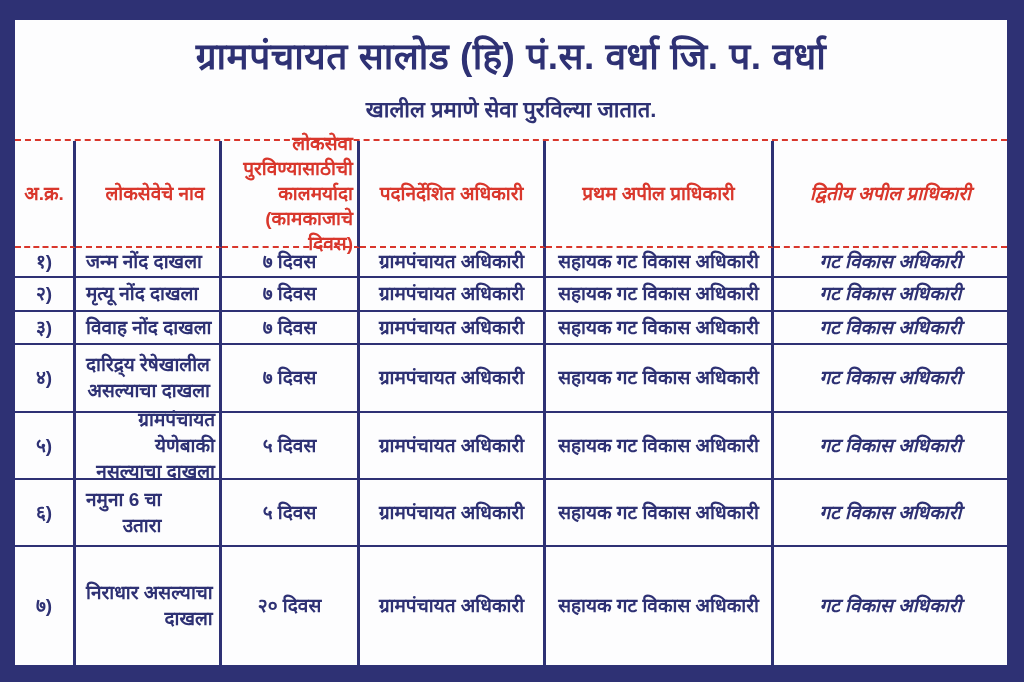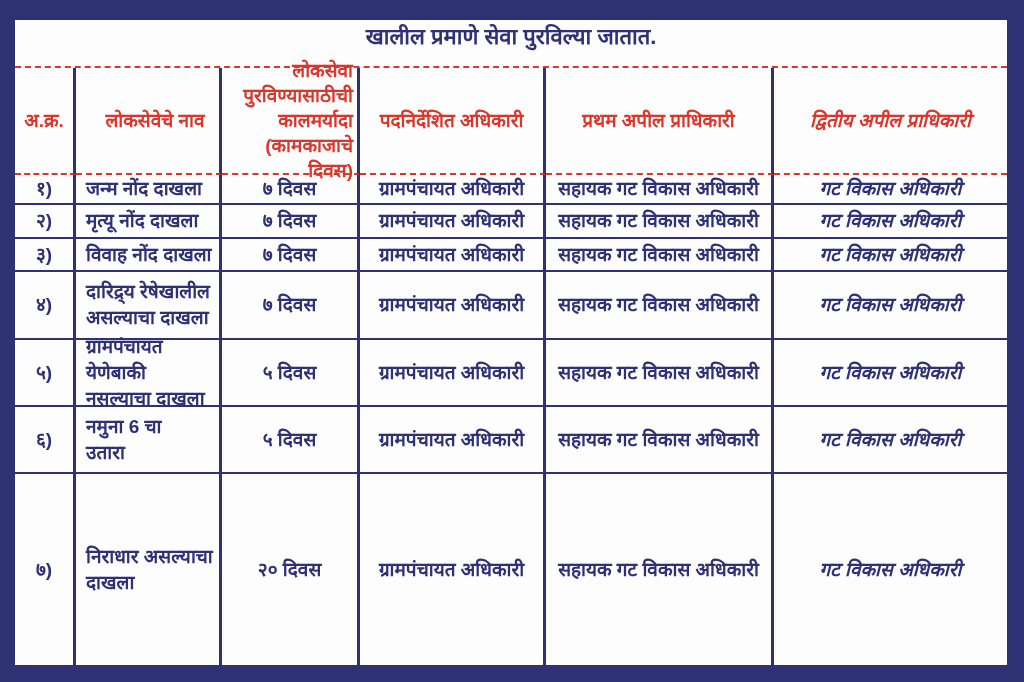--- a/index.html
+++ b/index.html
@@ -23,21 +23,21 @@
     font-size:37px;line-height:50px;
     letter-spacing:0.5px;
   }
   .title2{
     margin-top:4px;
     text-align:center;
     color:#d9372c;
     font-size:35px;line-height:48px;
   }
   .subtitle{
-    margin-top:2px;
+    margin-top:13px;
     text-align:center;
     color:#2e3174;
     font-size:22px;line-height:30px;
   }
   .table{
     margin-top:14px;
     flex:1;
     display:grid;
     grid-template-columns:61px 146px 138px 186px 228px 1fr;
     grid-template-rows:107px 30px 34px 33px 68px 67px 67px 1fr;
@@ -56,27 +56,28 @@
     box-sizing:border-box;
   }
   .cell.c5{border-right:none;font-style:italic;}
   .hdr .cell{
     color:#d9372c;
     border-bottom:2px dashed #d9372c;
     line-height:25px;
     text-align:right;
   }
   .last .cell{border-bottom:none;}
-  .cell.c1{justify-content:flex-start;text-align:left;padding-left:10px;}
+  .cell.c1{justify-content:flex-start;text-align:right;padding-left:10px;}
   .hdr .cell.c1{justify-content:center;text-align:center;padding-left:19px;}
 </style>
 </head>
 <body>
 
 <div class="page">
+  <div class="title1">ग्रामपंचायत सालोड (हि) पं.स. वर्धा जि. प. वर्धा</div>
   <div class="subtitle">खालील प्रमाणे सेवा पुरविल्या जातात.</div>
 
   <div class="table">
     <div class="row hdr">
       <div class="cell c0">अ.क्र.</div>
       <div class="cell c1">लोकसेवेचे नाव</div>
       <div class="cell c2">लोकसेवा
 पुरविण्यासाठीची
 कालमर्यादा
 (कामकाजाचे दिवस)</div>

